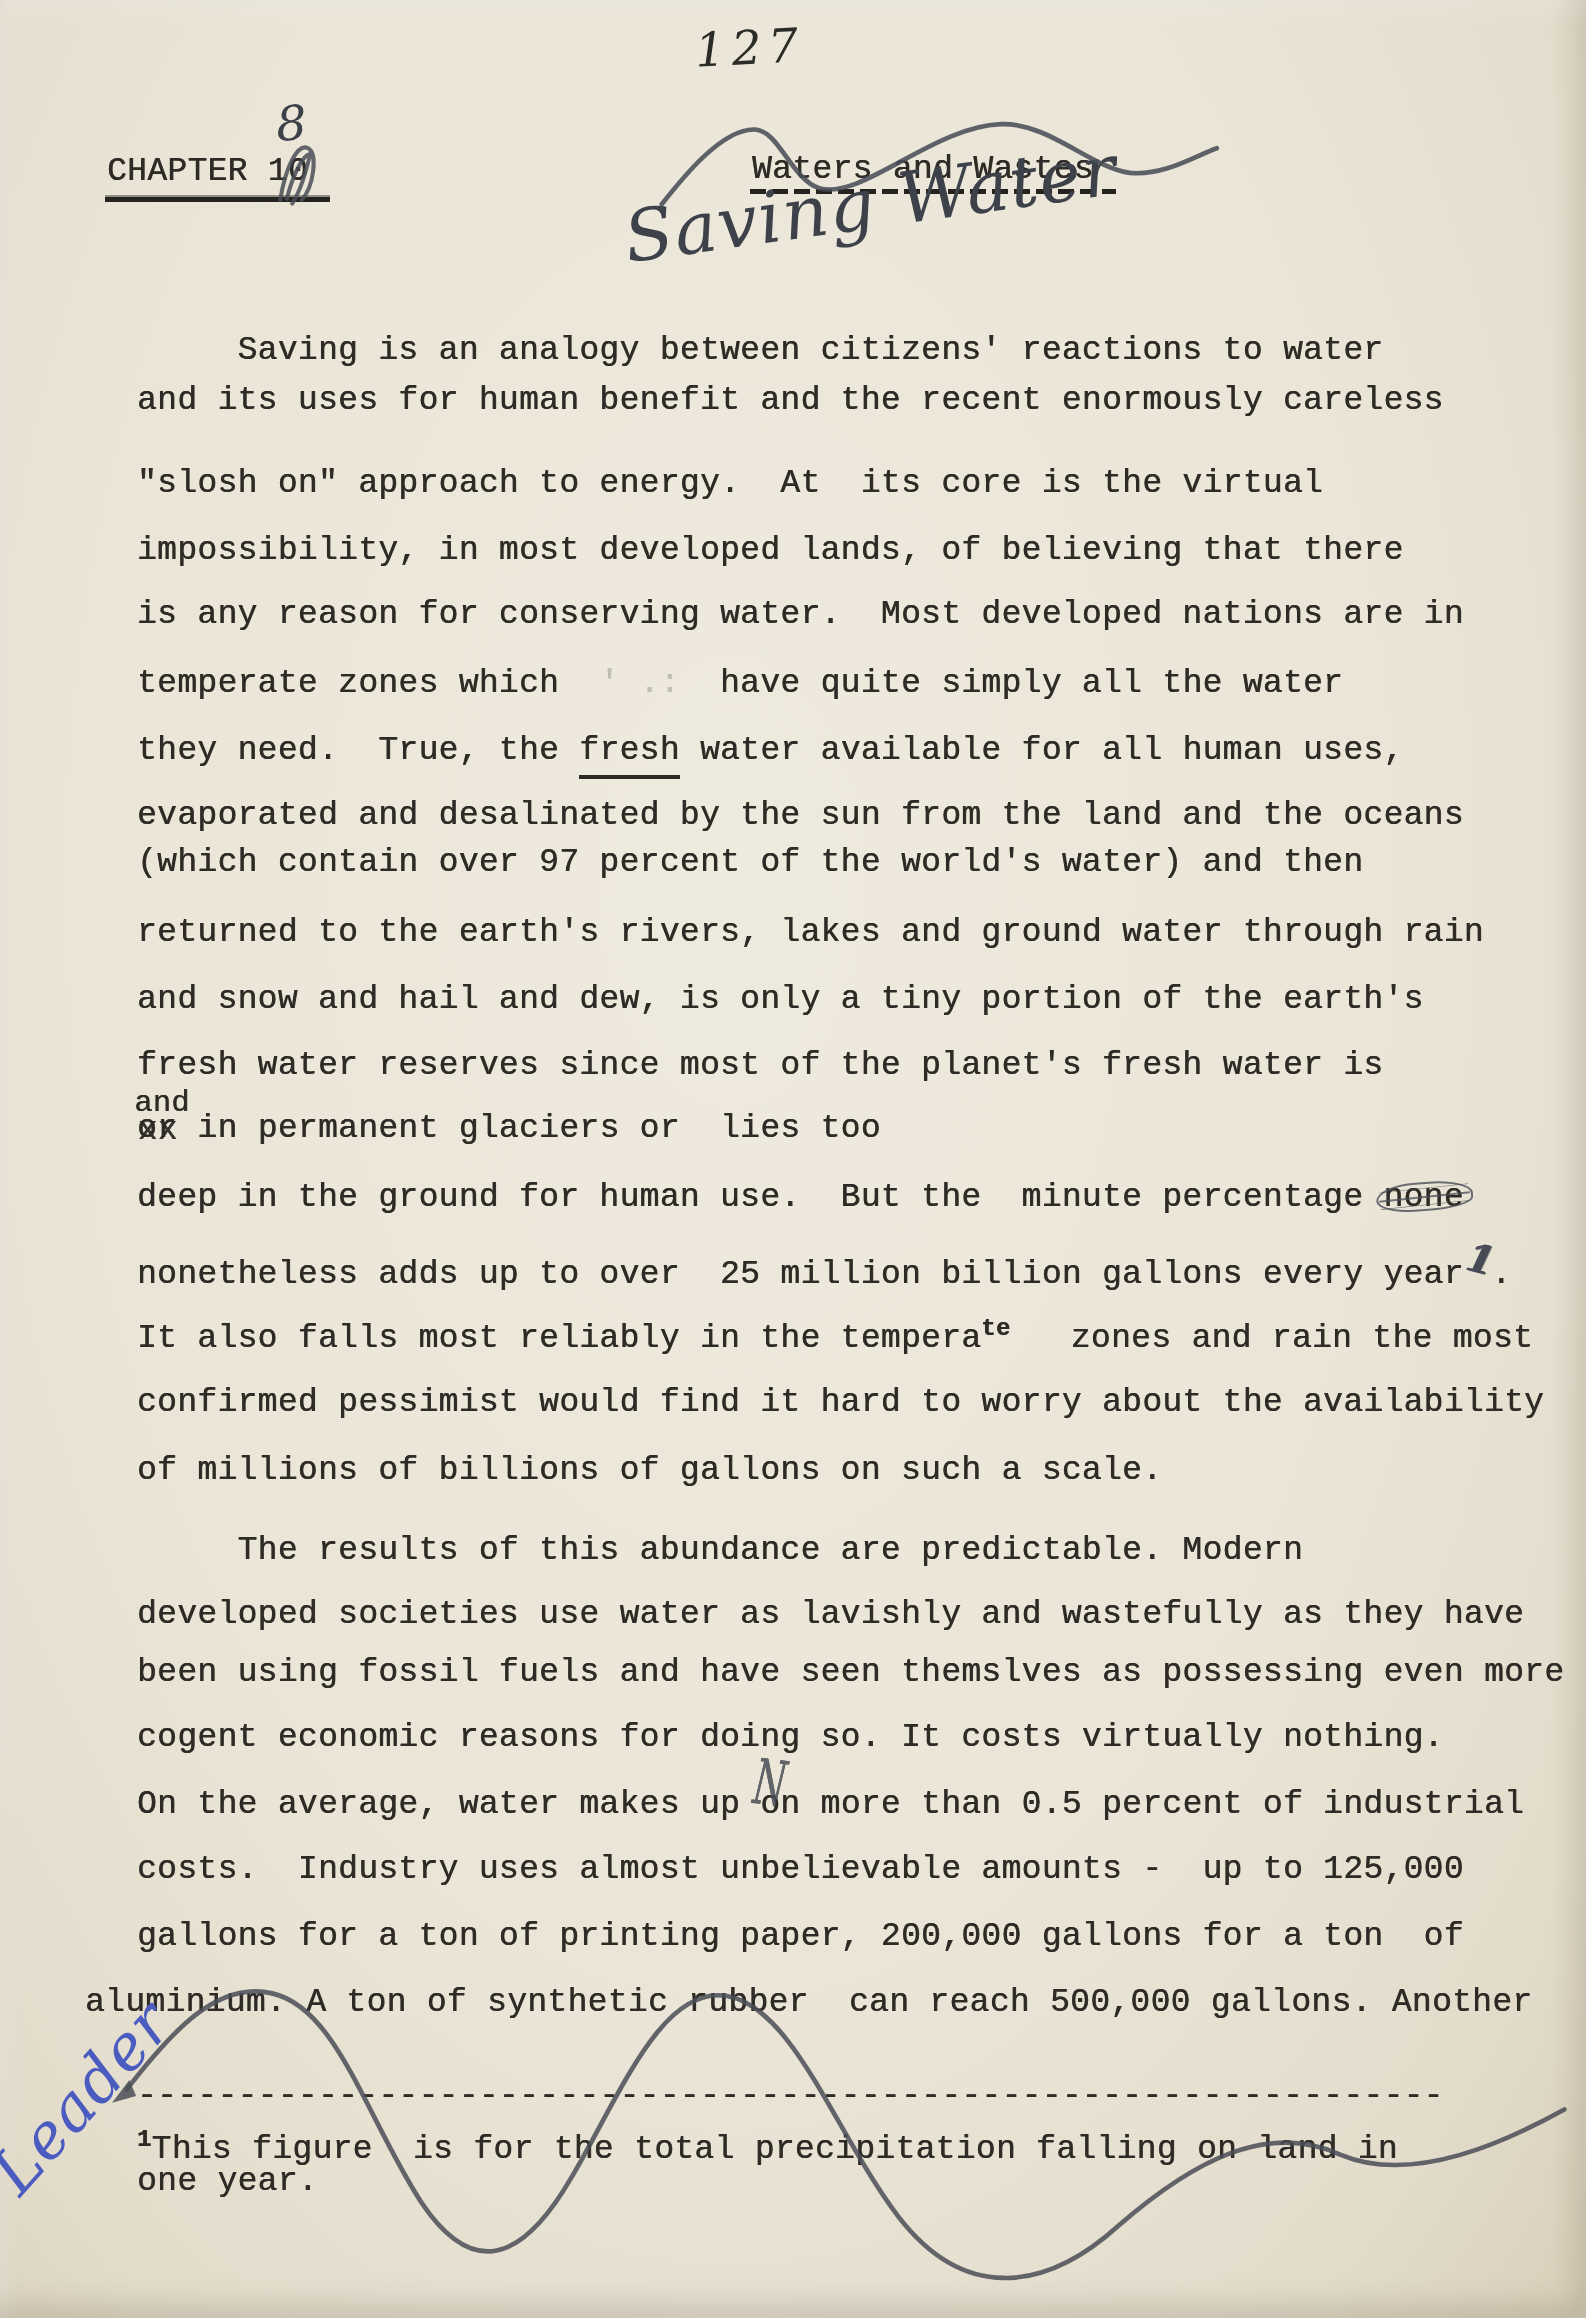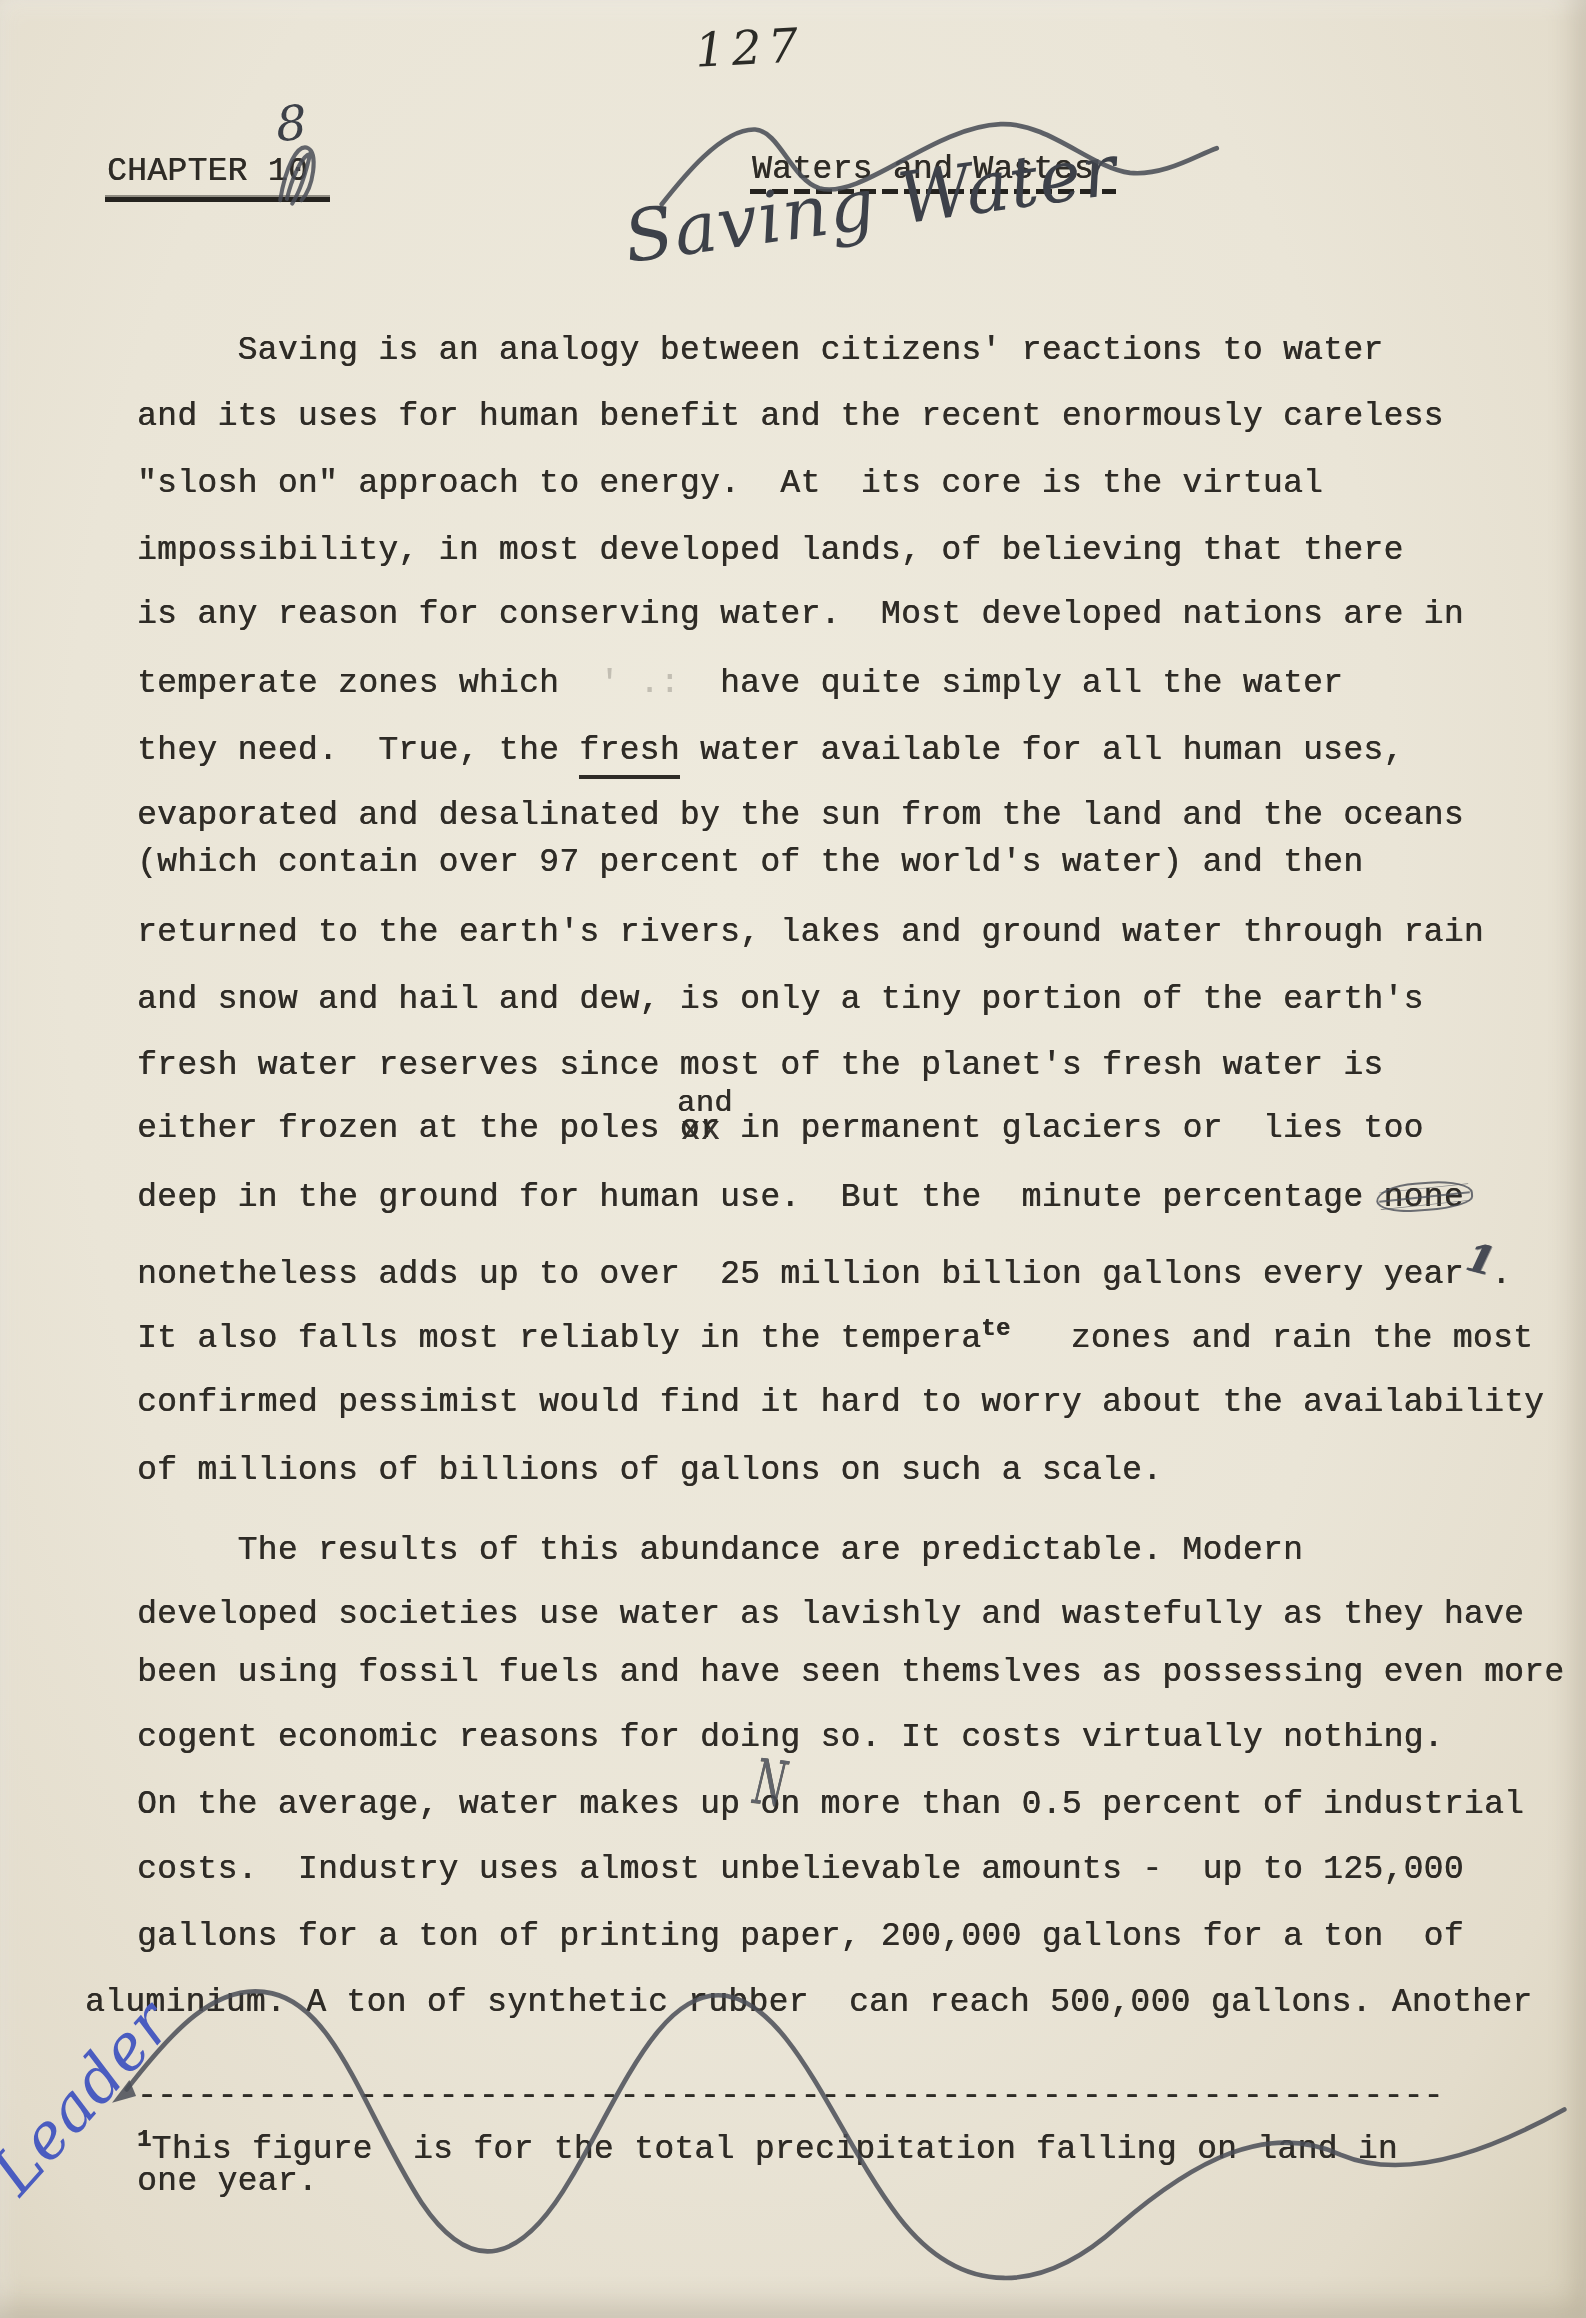--- a/index.html
+++ b/index.html
@@ -60,32 +60,32 @@
   <div class="typewriter" style="left:107px;top:155px;"><span>CHAPTER </span><span>10</span></div>
   <div id="chap-underline"></div>
   <div id="hand8" class="hand">8</div>
 
   <div class="typewriter" style="left:752px;top:153px;">Waters and Wastes</div>
   <div id="title-underline"></div>
   <div id="handtitle" class="hand">Saving Water</div>
 
   <div id="bodylines">
       <div class="typewriter tline" style="top: 334px;"><span>     Saving is an analogy between citizens' reactions to water</span></div>
-      <div class="typewriter tline" style="top: 400px; text-align: center;"><span>and its uses for human benefit and the recent enormously careless</span></div>
+      <div class="typewriter tline" style="top: 384px; text-align: center;"><span>and its uses for human benefit and the recent enormously careless</span></div>
       <div class="typewriter tline" style="top: 467px;"><span>"slosh on" approach to energy.  At  its core is the virtual</span></div>
       <div class="typewriter tline" style="top: 534px;"><span>impossibility, in most developed lands, of believing that there</span></div>
       <div class="typewriter tline" style="top: 598px;"><span>is any reason for conserving water.  Most developed nations are in</span></div>
       <div class="typewriter tline" style="top: 667px;"><span>temperate zones which  </span><span class="erased">' .:</span><span>  have quite simply all the water</span></div>
       <div class="typewriter tline" style="top: 734px;"><span>they need.  True, the </span><span class="u">fresh</span><span> water available for all human uses,</span></div>
       <div class="typewriter tline" style="top: 799px;"><span>evaporated and desalinated by the sun from the land and the oceans</span></div>
       <div class="typewriter tline" style="top: 846px;"><span>(which contain over 97 percent of the world's water) and then</span></div>
       <div class="typewriter tline" style="top: 916px;"><span>returned to the earth's rivers, lakes and ground water through rain</span></div>
       <div class="typewriter tline" style="top: 983px;"><span>and snow and hail and dew, is only a tiny portion of the earth's</span></div>
       <div class="typewriter tline" style="top: 1049px;"><span>fresh water reserves since most of the planet's fresh water is</span></div>
-      <div class="typewriter tline" style="top: 1112px;"><span>either frozen at the poles </span><span class="ot" data-over="xx"><span class="above">and</span>or</span><span> in permanent glaciers or  lies too</span></div>
+      <div class="typewriter tline" style="top: 1112px;"><span class="ot" data-over="xx"><span class="above">and</span>or</span><span> in permanent glaciers or  lies too</span></div>
       <div class="typewriter tline" style="top: 1181px;"><span>deep in the ground for human use.  But the  minute percentage </span><span class="scrib">none</span></div>
       <div class="typewriter tline" style="top: 1249px;"><span>nonetheless adds up to over  25 million billion gallons every year</span><span class="penmark">1</span><span>.</span></div>
       <div class="typewriter tline" style="top: 1317px;"><span>It also falls most reliably in the tempera</span><span class="sup">te</span><span>   zones and rain the most</span></div>
       <div class="typewriter tline" style="top: 1386px;"><span>confirmed pessimist would find it hard to worry about the availability</span></div>
       <div class="typewriter tline" style="top: 1454px;"><span>of millions of billions of gallons on such a scale.</span></div>
       <div class="typewriter tline" style="top: 1534px;"><span>     The results of this abundance are predictable. Modern</span></div>
       <div class="typewriter tline" style="top: 1598px;"><span>developed societies use water as lavishly and wastefully as they have</span></div>
       <div class="typewriter tline" style="top: 1656px;"><span>been using fossil fuels and have seen themslves as possessing even more</span></div>
       <div class="typewriter tline" style="top: 1721px;"><span>cogent economic reasons for doing so. It costs virtually nothing.</span></div>
       <div class="typewriter tline" style="top: 1788px;"><span>On the average, water makes up </span><span class="penN" data-over="N">on</span><span> more than 0.5 percent of industrial</span></div>

